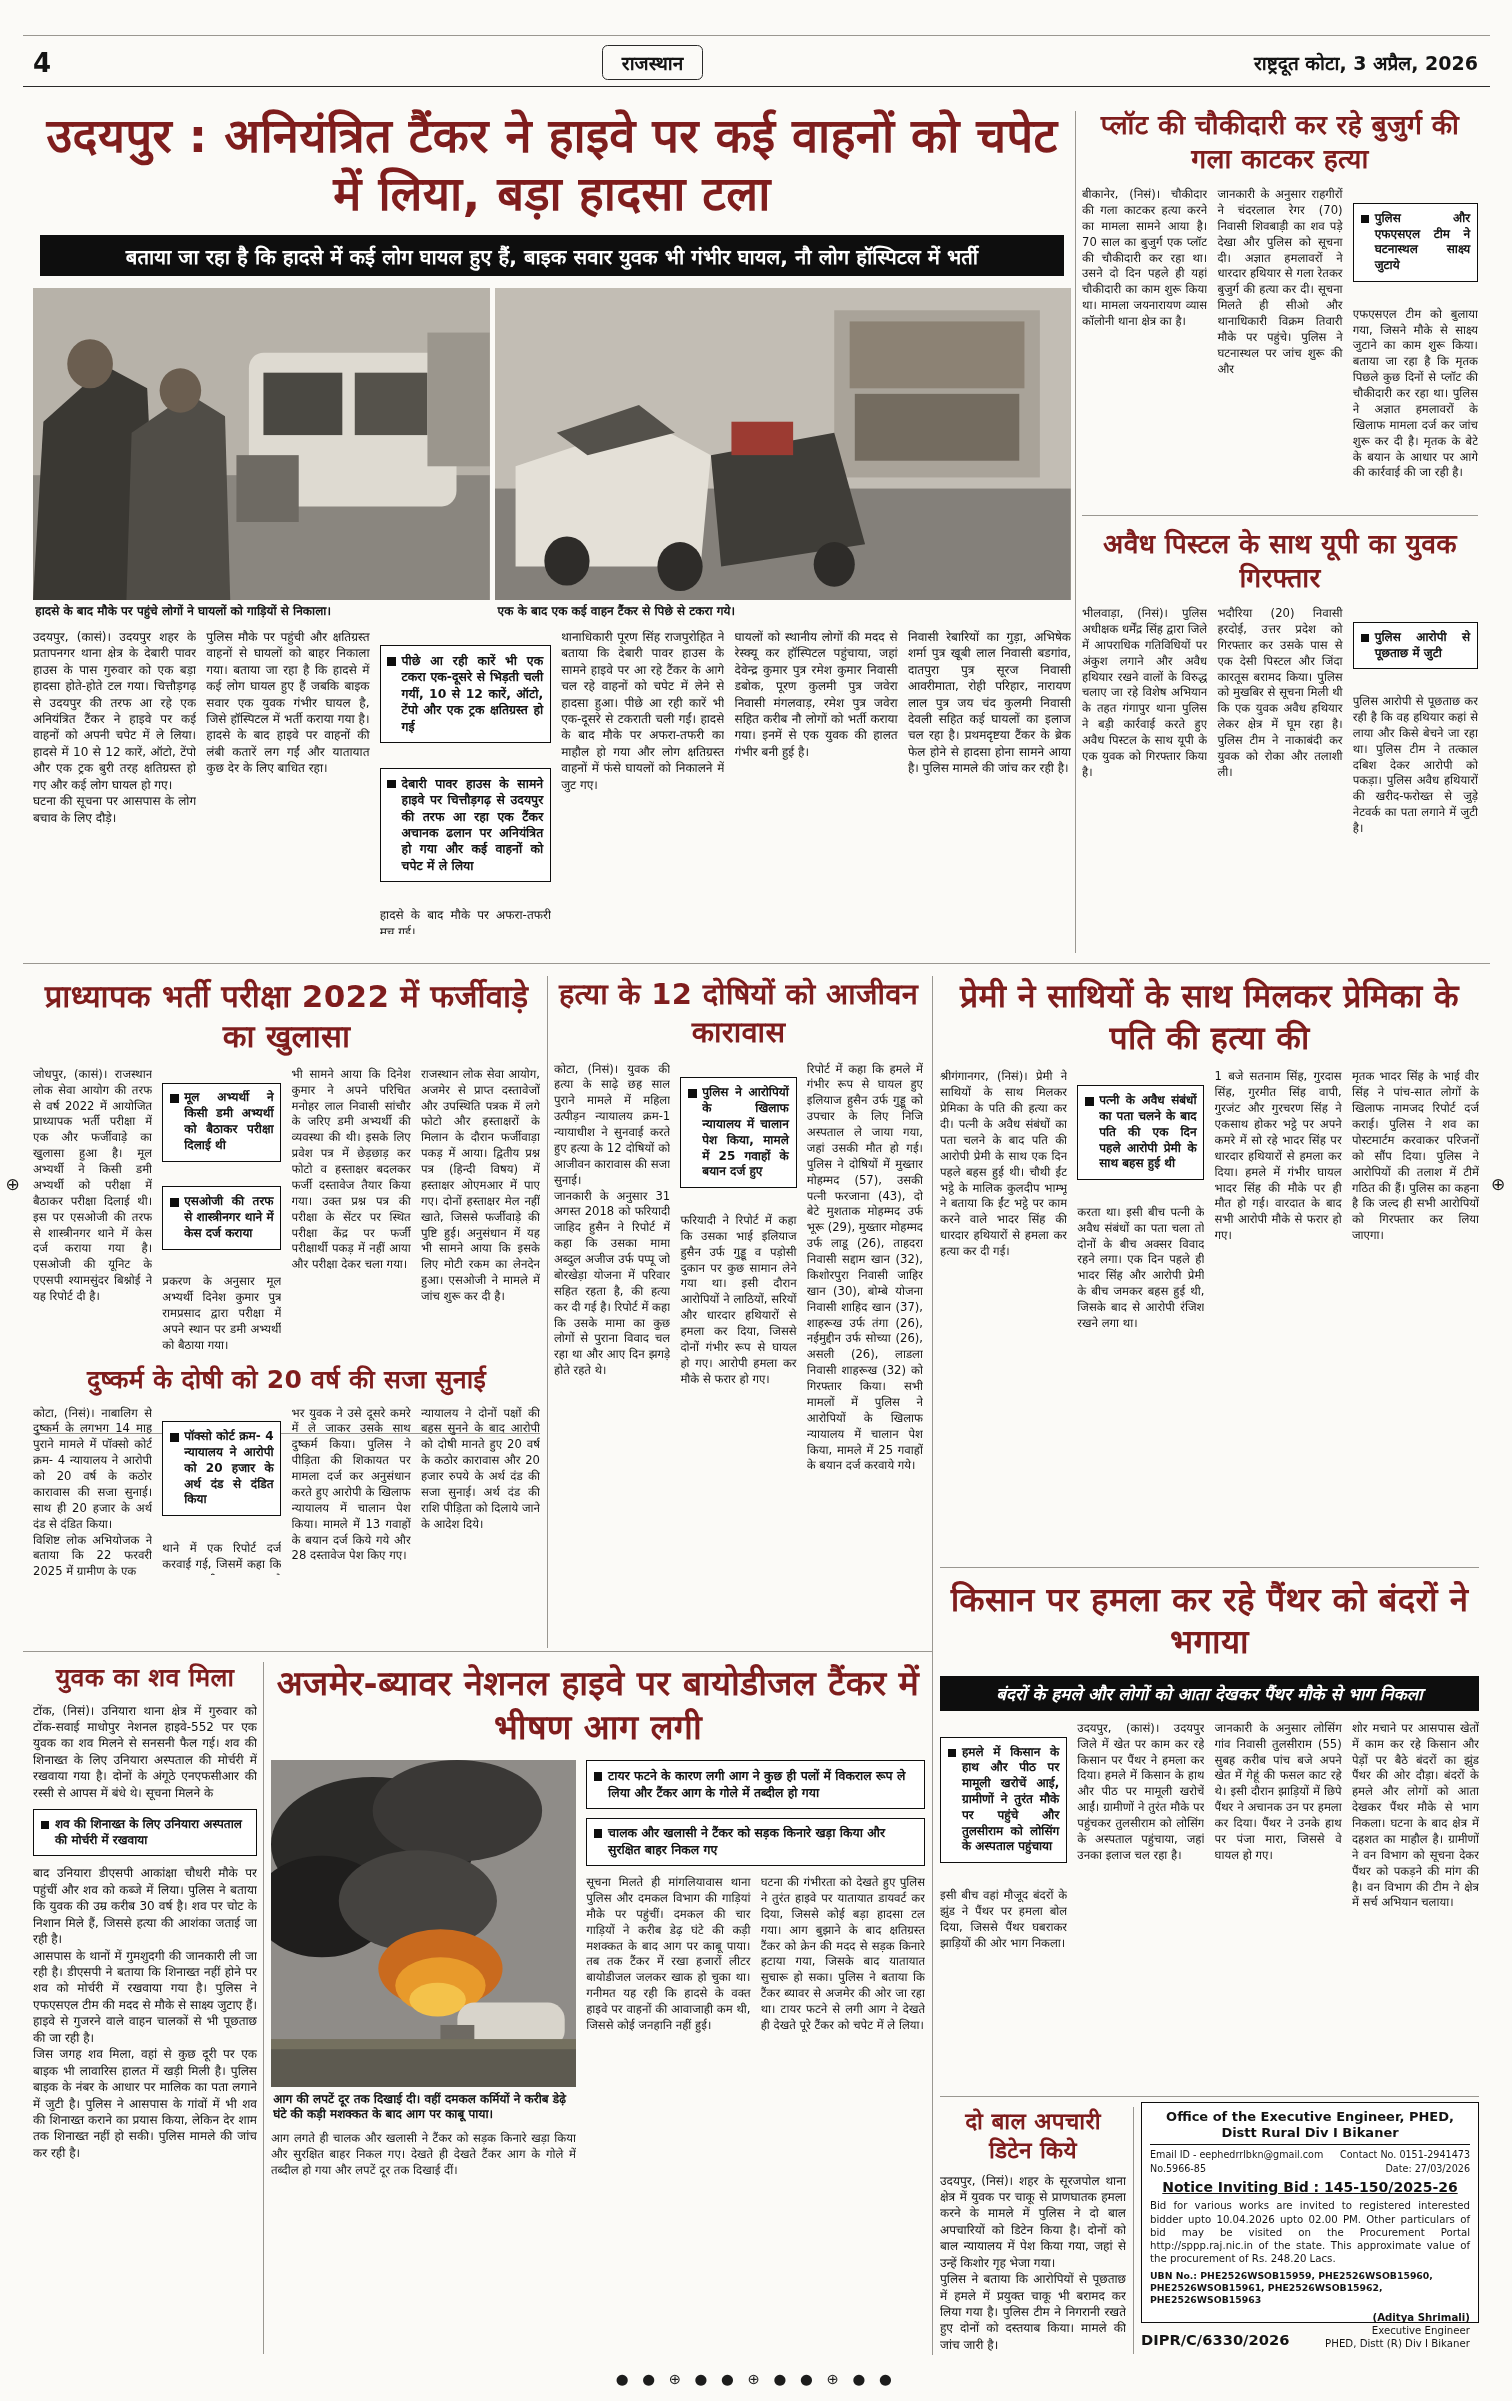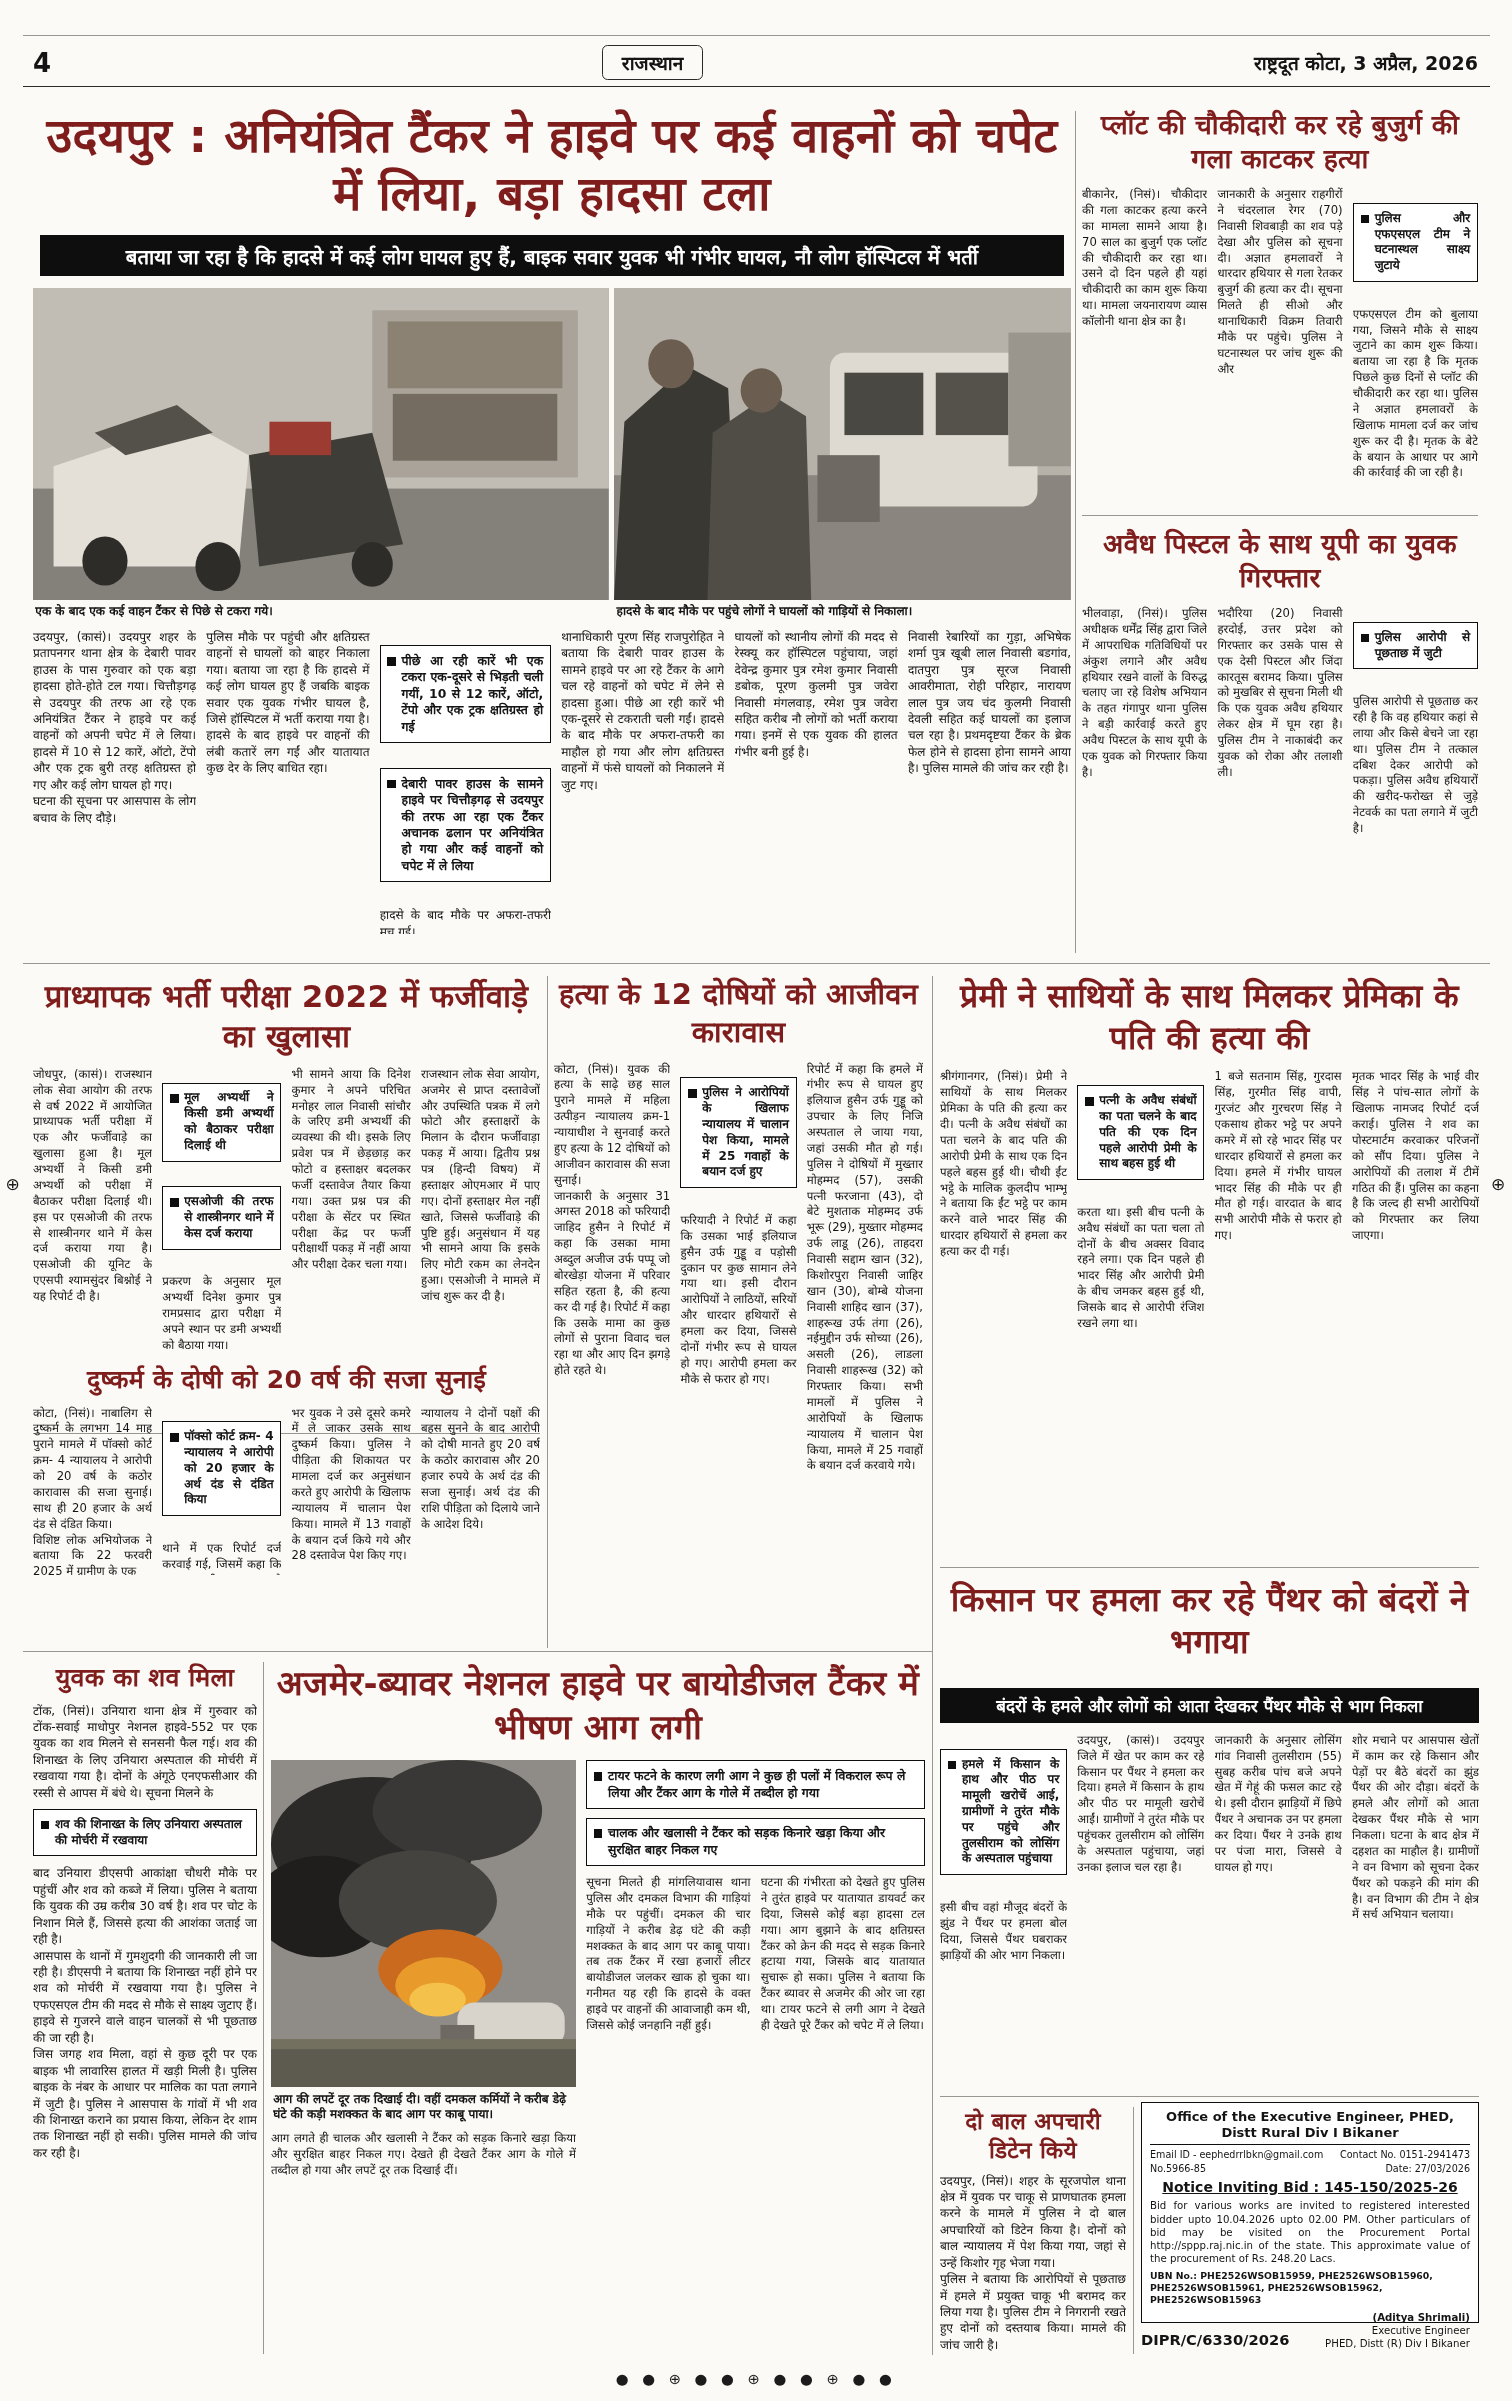--- a/index.html
+++ b/index.html
@@ -47,56 +47,56 @@
     <div class="section-box">राजस्थान</div>
     <div class="date-line">राष्ट्रदूत कोटा, 3 अप्रैल, 2026</div>
   </div>
   <div class="abs" style="left:22.6px; top:86px; width:1467px; border-top:1.7px solid #2a2a2a;"></div>
 
   <div class="abs" style="left:33px; top:99px; width:1038px;">
     <div class="headline" style="font-size:47px; line-height:1.24; padding:8px 5.6px 0 5.6px;">उदयपुर : अनियंत्रित टैंकर ने हाइवे पर कई वाहनों को चपेट में लिया, बड़ा हादसा टला</div>
     <div class="revbar" style="margin:11.3px 6.8px 0 6.8px; font-size:20.3px; padding:6.8px 9px;">बताया जा रहा है कि हादसे में कई लोग घायल हुए हैं, बाइक सवार युवक भी गंभीर घायल, नौ लोग हॉस्पिटल में भर्ती</div>
 
     <div style="display:flex; gap:5.6px; margin-top:11.3px;">
+      <div style="flex:0 0 44%;">
+        <div class="photo" style="height:312px;">
+          <svg viewBox="0 0 440 280" preserveAspectRatio="none">
+            <rect width="440" height="280" fill="#b7b2a9"></rect>
+            <rect y="168" width="440" height="112" fill="#8a867f"></rect>
+            <rect x="208" y="58" width="200" height="138" rx="14" fill="#dedad1"></rect>
+            <rect x="222" y="76" width="76" height="56" fill="#4a4842"></rect>
+            <rect x="310" y="76" width="70" height="56" fill="#55524b"></rect>
+            <rect x="196" y="150" width="60" height="60" fill="#6e6a63"></rect>
+            <polygon points="10,120 70,70 110,90 120,280 0,280" fill="#3a3833"></polygon>
+            <polygon points="95,130 150,95 185,115 190,280 90,280" fill="#504d47"></polygon>
+            <circle cx="55" cy="68" r="22" fill="#6b5e50"></circle>
+            <circle cx="142" cy="92" r="20" fill="#6b5e50"></circle>
+            <rect x="380" y="40" width="60" height="120" fill="#9b968d"></rect>
+          </svg>
+        </div>
+        <div class="caption">हादसे के बाद मौके पर पहुंचे लोगों ने घायलों को गाड़ियों से निकाला।</div>
+      </div>
       <div style="flex:1;">
         <div class="photo" style="height:312px;">
           <svg viewBox="0 0 560 280" preserveAspectRatio="none">
             <rect width="560" height="280" fill="#c2bdb4"></rect>
             <rect y="180" width="560" height="100" fill="#84807a"></rect>
             <rect x="330" y="20" width="200" height="150" fill="#a9a399"></rect>
             <rect x="345" y="30" width="170" height="60" fill="#8c8274"></rect>
             <rect x="350" y="95" width="160" height="60" fill="#746c60"></rect>
             <polygon points="20,160 150,120 210,150 200,250 20,250" fill="#e4e0d7"></polygon>
             <polygon points="60,130 140,105 175,130 90,150" fill="#54514b"></polygon>
             <polygon points="210,150 330,130 360,230 220,250" fill="#3f3d38"></polygon>
             <circle cx="70" cy="245" r="22" fill="#2e2c29"></circle>
             <circle cx="180" cy="250" r="22" fill="#2e2c29"></circle>
             <circle cx="330" cy="248" r="20" fill="#2e2c29"></circle>
             <rect x="230" y="120" width="60" height="30" fill="#9c3b32"></rect>
           </svg>
         </div>
         <div class="caption">एक के बाद एक कई वाहन टैंकर से पिछे से टकरा गये।</div>
-      </div>
-      <div style="flex:0 0 44%;">
-        <div class="photo" style="height:312px;">
-          <svg viewBox="0 0 440 280" preserveAspectRatio="none">
-            <rect width="440" height="280" fill="#b7b2a9"></rect>
-            <rect y="168" width="440" height="112" fill="#8a867f"></rect>
-            <rect x="208" y="58" width="200" height="138" rx="14" fill="#dedad1"></rect>
-            <rect x="222" y="76" width="76" height="56" fill="#4a4842"></rect>
-            <rect x="310" y="76" width="70" height="56" fill="#55524b"></rect>
-            <rect x="196" y="150" width="60" height="60" fill="#6e6a63"></rect>
-            <polygon points="10,120 70,70 110,90 120,280 0,280" fill="#3a3833"></polygon>
-            <polygon points="95,130 150,95 185,115 190,280 90,280" fill="#504d47"></polygon>
-            <circle cx="55" cy="68" r="22" fill="#6b5e50"></circle>
-            <circle cx="142" cy="92" r="20" fill="#6b5e50"></circle>
-            <rect x="380" y="40" width="60" height="120" fill="#9b968d"></rect>
-          </svg>
-        </div>
-        <div class="caption">हादसे के बाद मौके पर पहुंचे लोगों ने घायलों को गाड़ियों से निकाला।</div>
       </div>
     </div>
 
     <div class="cols" style="margin-top:9px; height:305px;">
       <div class="col">उदयपुर, (कासं)। उदयपुर शहर के प्रतापनगर थाना क्षेत्र के देबारी पावर हाउस के पास गुरुवार को एक बड़ा हादसा होते-होते टल गया। चित्तौड़गढ़ से उदयपुर की तरफ आ रहे एक अनियंत्रित टैंकर ने हाइवे पर कई वाहनों को अपनी चपेट में ले लिया। हादसे में 10 से 12 कारें, ऑटो, टेंपो और एक ट्रक बुरी तरह क्षतिग्रस्त हो गए और कई लोग घायल हो गए।
 घटना की सूचना पर आसपास के लोग बचाव के लिए दौड़े।</div>
       <div class="col">पुलिस मौके पर पहुंची और क्षतिग्रस्त वाहनों से घायलों को बाहर निकाला गया। बताया जा रहा है कि हादसे में कई लोग घायल हुए हैं जबकि बाइक सवार एक युवक गंभीर घायल है, जिसे हॉस्पिटल में भर्ती कराया गया है। हादसे के बाद हाइवे पर वाहनों की लंबी कतारें लग गईं और यातायात कुछ देर के लिए बाधित रहा।</div>
       <div class="col" style="flex:1.05;">
         <div class="hbox">
           <span class="sq"></span>
@@ -280,21 +280,21 @@
           <div class="col" style="font-size:11.6px;">घटना की गंभीरता को देखते हुए पुलिस ने तुरंत हाइवे पर यातायात डायवर्ट कर दिया, जिससे कोई बड़ा हादसा टल गया। आग बुझाने के बाद क्षतिग्रस्त टैंकर को क्रेन की मदद से सड़क किनारे हटाया गया, जिसके बाद यातायात सुचारू हो सका। पुलिस ने बताया कि टैंकर ब्यावर से अजमेर की ओर जा रहा था। टायर फटने से लगी आग ने देखते ही देखते पूरे टैंकर को चपेट में ले लिया।</div>
         </div>
       </div>
     </div>
   </div>
 
   <div class="abs hrule" style="left:940px; top:1567px; width:539px;"></div>
 
   <div class="abs" style="left:940px; top:1579px; width:539px;">
     <div class="headline" style="font-size:33px; line-height:1.28;">किसान पर हमला कर रहे पैंथर को बंदरों ने भगाया</div>
-    <div class="revbar" style="margin-top:25px; font-size:17px; padding:5.6px 8px;">बंदरों के हमले और लोगों को आता देखकर पैंथर मौके से भाग निकला</div>
+    <div class="revbar" style="margin-top:13px; font-size:17px; padding:5.6px 8px;font-style:italic;">बंदरों के हमले और लोगों को आता देखकर पैंथर मौके से भाग निकला</div>
     <div class="cols" style="margin-top:10.2px; height:316px;">
       <div class="col" style="font-size:11.6px;">
         <div class="hbox" style="font-size:12px;">
           <span class="sq"></span>
           <span>हमले में किसान के हाथ और पीठ पर मामूली खरोचें आई, ग्रामीणों ने तुरंत मौके पर पहुंचे और तुलसीराम को लोसिंग के अस्पताल पहुंचाया</span>
         </div>
         <div style="white-space:pre-line;">इसी बीच वहां मौजूद बंदरों के झुंड ने पैंथर पर हमला बोल दिया, जिससे पैंथर घबराकर झाड़ियों की ओर भाग निकला।</div>
       </div>
       <div class="col" style="font-size:11.6px;">उदयपुर, (कासं)। उदयपुर जिले में खेत पर काम कर रहे किसान पर पैंथर ने हमला कर दिया। हमले में किसान के हाथ और पीठ पर मामूली खरोचें आईं। ग्रामीणों ने तुरंत मौके पर पहुंचकर तुलसीराम को लोसिंग के अस्पताल पहुंचाया, जहां उनका इलाज चल रहा है।</div>
       <div class="col" style="font-size:11.6px;">जानकारी के अनुसार लोसिंग गांव निवासी तुलसीराम (55) सुबह करीब पांच बजे अपने खेत में गेहूं की फसल काट रहे थे। इसी दौरान झाड़ियों में छिपे पैंथर ने अचानक उन पर हमला कर दिया। पैंथर ने उनके हाथ पर पंजा मारा, जिससे वे घायल हो गए।</div>

